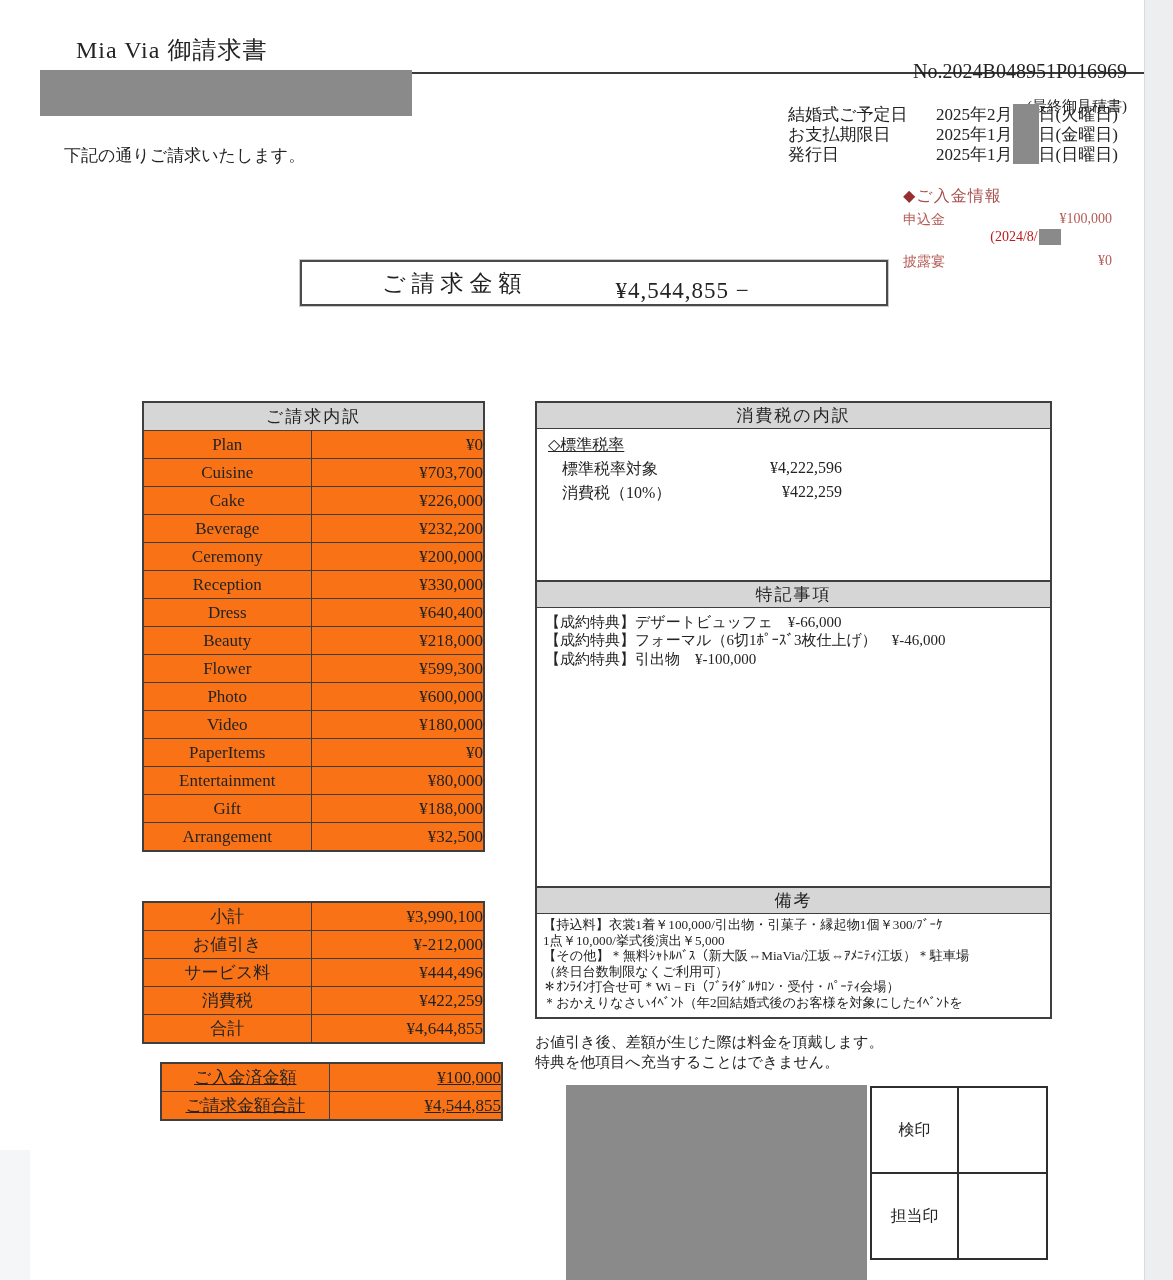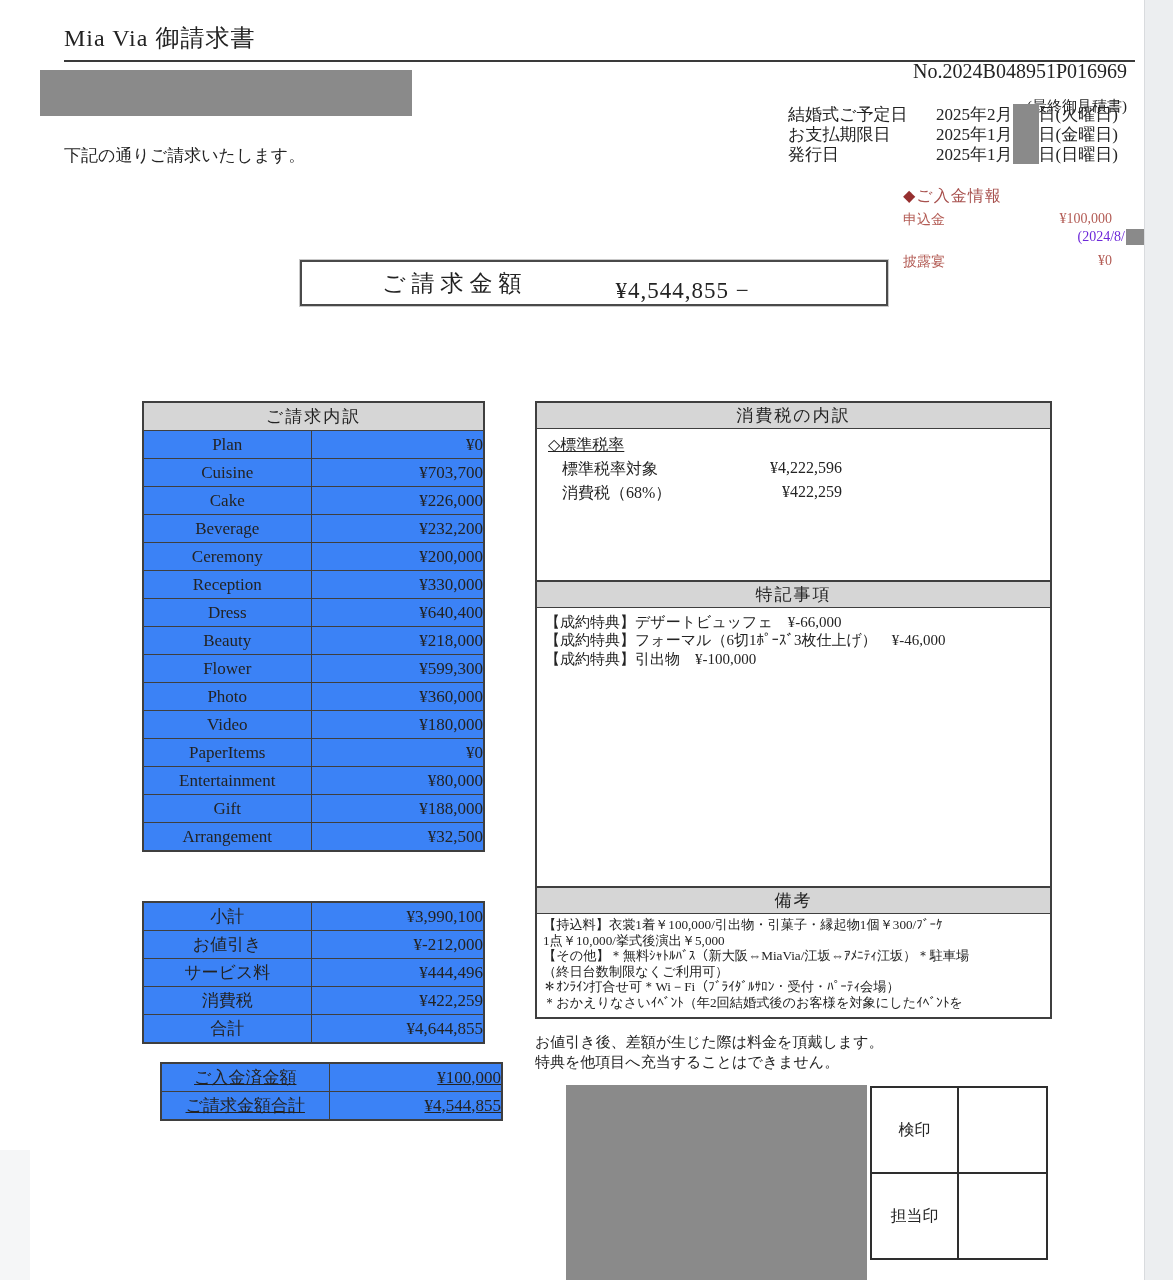--- a/index.html
+++ b/index.html
@@ -8,51 +8,51 @@
     font-family:"Liberation Serif","DejaVu Serif",serif; color:#232323; overflow:hidden;
   }
   
   .edge-right { position:absolute; top:0; right:0; width:28px; height:1280px;
     background:#eceef0; border-left:1px solid #d9dbde; }
   .edge-left-bottom { position:absolute; left:0; top:1150px; width:30px; height:130px; background:#f5f6f7; }
 
   .doc-title {
     position:absolute; left:64px; top:22px; width:1071px;
     font-size:24px; letter-spacing:1px; padding-bottom:6px;
-    border-bottom:2px solid #3a3a3a; font-weight:normal; margin:0;
+    border-bottom:2px solid #3a3a3a; font-weight:normal; margin:12px;
   }
   .redact { background:#8a8a8a; }
   .redact-name { position:absolute; left:40px; top:70px; width:372px; height:46px; }
   .intro { position:absolute; left:64px; top:144px; font-size:17px; }
 
   .docmeta { position:absolute; right:46px; top:60px; text-align:right; }
   .doc-no { font-size:20px; }
   .doc-type { font-size:15px; margin-top:14px; }
 
   .dates { position:absolute; left:788px; top:104px; font-size:17px; }
   .date-row { display:flex; align-items:center; height:20px; }
   .date-label { width:148px;font-family:Liberation Serif, serif; }
   .date-redact { display:inline-block; width:26px; height:20px; }
 
   .payinfo { position:absolute; left:903px; top:186px; width:245px; font-size:14px; }
   .payinfo-title { color:#a8514e; font-size:16px; letter-spacing:1px; }
   .payinfo-title .diamond { color:#962f2f; }
   .pay-row { display:flex; justify-content:space-between; color:#b35c55; padding-right:36px; margin-top:4px; }
-  .pay-note { text-align:right; color:#6d28d9; display:flex; justify-content:flex-end; align-items:center; }
+  .pay-note { text-align:right; color:#b91c1c; display:flex; justify-content:center; align-items:center; }
   .pay-note .redact { display:inline-block; width:22px; height:16px; margin-left:1px; }
 
   .amount-box {
     position:absolute; left:300px; top:260px; width:584px; height:42px;
     border:2px solid #4a4a4a; box-shadow:0 0 0 1px #c9c9c9;
     display:flex; align-items:center; font-size:23px;
   }
   .amount-box .label { margin-left:80px; letter-spacing:6px; }
   .amount-box .value { margin-left:88px; letter-spacing:1px;margin-top:16px; }
 
-  table.grid { border-collapse:collapse; border:2px solid #3f3f3f; background:#3b82f6; }
+  table.grid { border-collapse:collapse; border:2px solid #3f3f3f; background:#f97316; }
   table.grid th {
     border:1px solid #3f3f3f; background:#d6d6d6; font-weight:normal;
     font-size:17px; height:25px; letter-spacing:2px;
   }
   table.grid td { border:1px solid #3f3f3f; font-size:17px; height:27px; padding:0; }
   td.c-label { text-align:center; }
   td.c-value { text-align:right; padding-right:8px; }
 
   .t-breakdown { position:absolute; left:142px; top:401px; }
   .t-totals    { position:absolute; left:142px; top:901px; }
@@ -183,21 +183,21 @@
     <tr>
           <td class="c-label">Beauty</td>
           <td class="c-value">¥218,000</td>
         </tr>
     <tr>
           <td class="c-label">Flower</td>
           <td class="c-value">¥599,300</td>
         </tr>
     <tr>
           <td class="c-label">Photo</td>
-          <td class="c-value">¥360,000</td>
+          <td class="c-value">¥600,000</td>
         </tr>
     <tr>
           <td class="c-label">Video</td>
           <td class="c-value">¥180,000</td>
         </tr>
     <tr>
           <td class="c-label">PaperItems</td>
           <td class="c-value">¥0</td>
         </tr>
     <tr>
@@ -263,21 +263,21 @@
 
   <div class="box box-tax">
     <div class="box-head">消費税の内訳</div>
     <div class="box-body tax-body">
       <div class="tax-sub">◇標準税率</div>
       <div class="tax-row">
         <span class="tl">標準税率対象</span>
         <span class="tv">¥4,222,596</span>
       </div>
       <div class="tax-row">
-        <span class="tl">消費税（68%）</span>
+        <span class="tl">消費税（10%）</span>
         <span class="tv">¥422,259</span>
       </div>
     </div>
   </div>
 
   <div class="box box-notes">
     <div class="box-head">特記事項</div>
     <div class="box-body notes-body">
       <div>【成約特典】デザートビュッフェ　¥-66,000</div>
       <div>【成約特典】フォーマル（6切1ﾎﾟｰｽﾞ3枚仕上げ）　¥-46,000</div>

